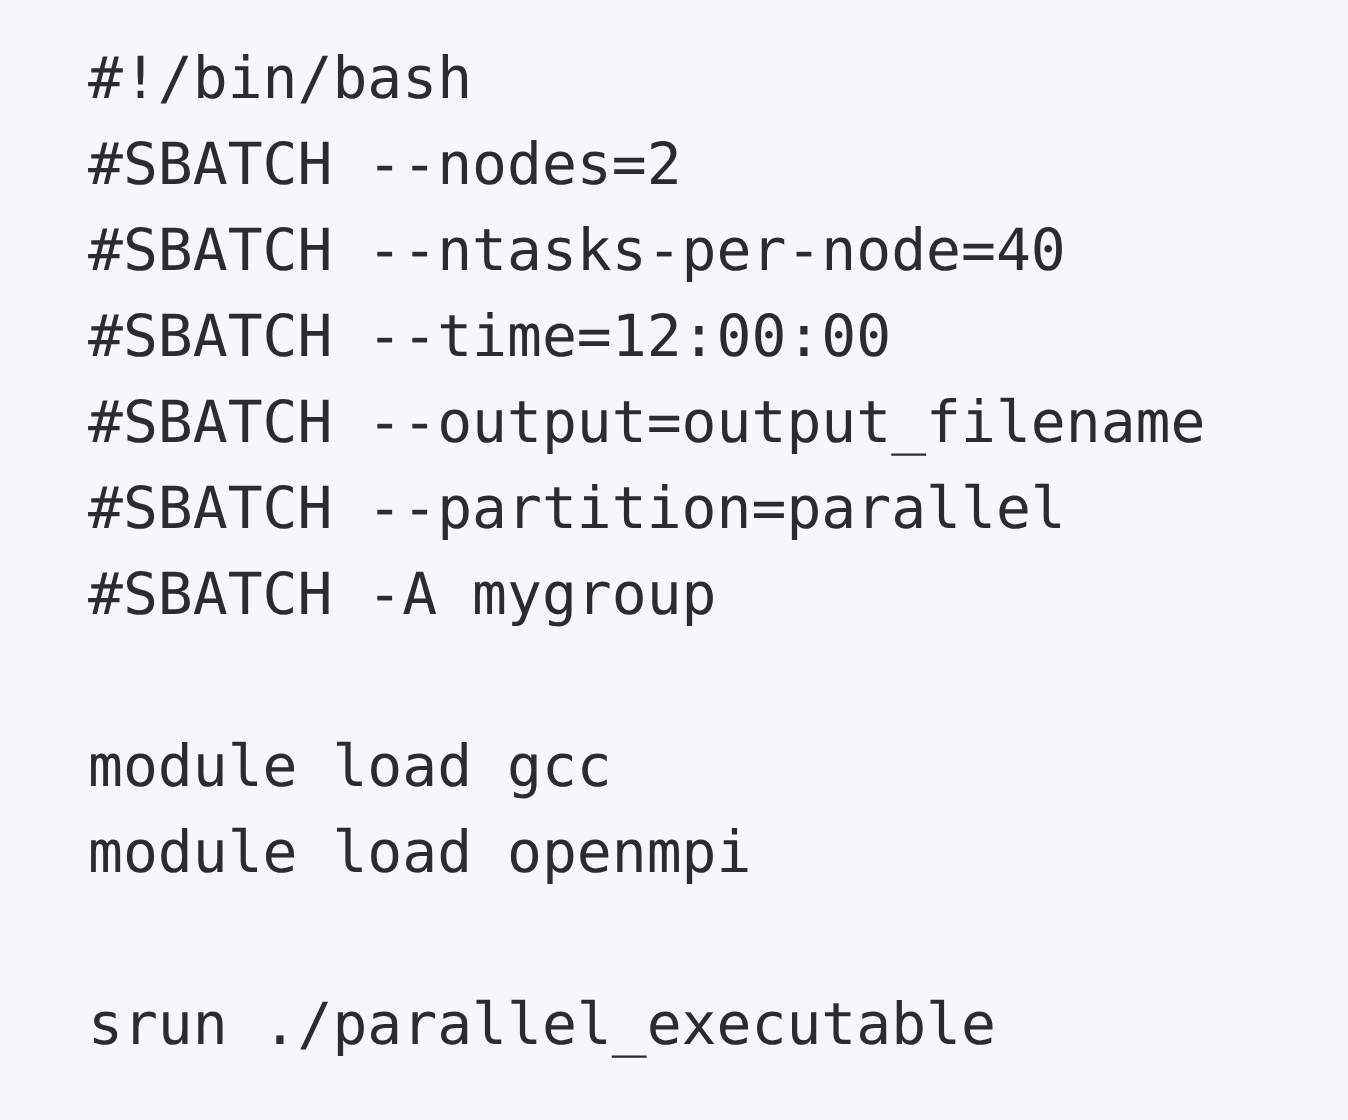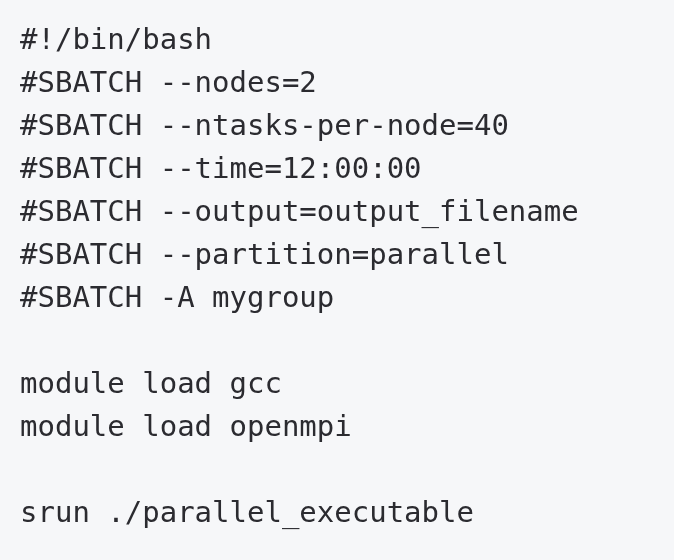--- a/index.html
+++ b/index.html
@@ -13,21 +13,21 @@
     background: #f6f7f9;
     font-family: "DejaVu Sans Mono", monospace;
     overflow: hidden;
   }
 
   .code-block {
     box-sizing: border-box;
     width: 582px;
     height: 560px;
     background: #f6f7f9;
-    padding: 18px 0 0 20px;
+    padding: 18px 0 0 44px;
     margin: 0;
   }
 
   .code-line {
     font-family: "DejaVu Sans Mono", monospace;
     font-size: 29px;
     line-height: 43px;
     height: 43px;
     color: #2b2b30;
     white-space: pre;

